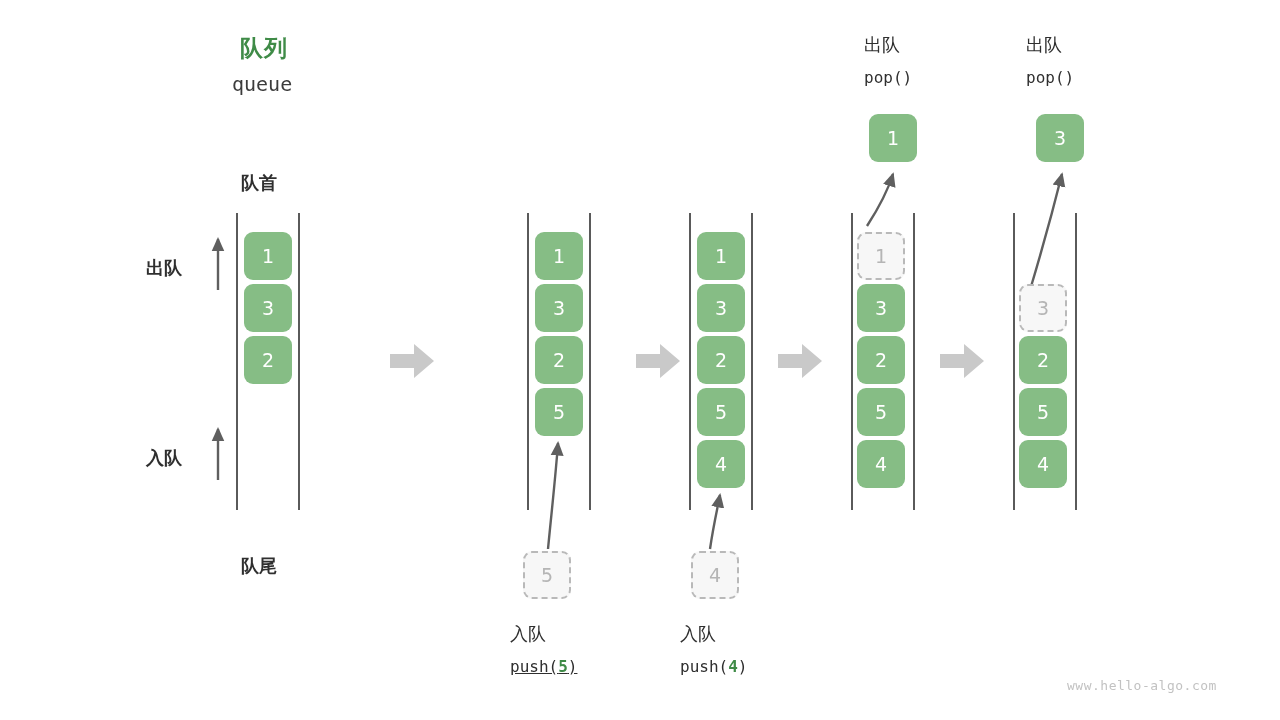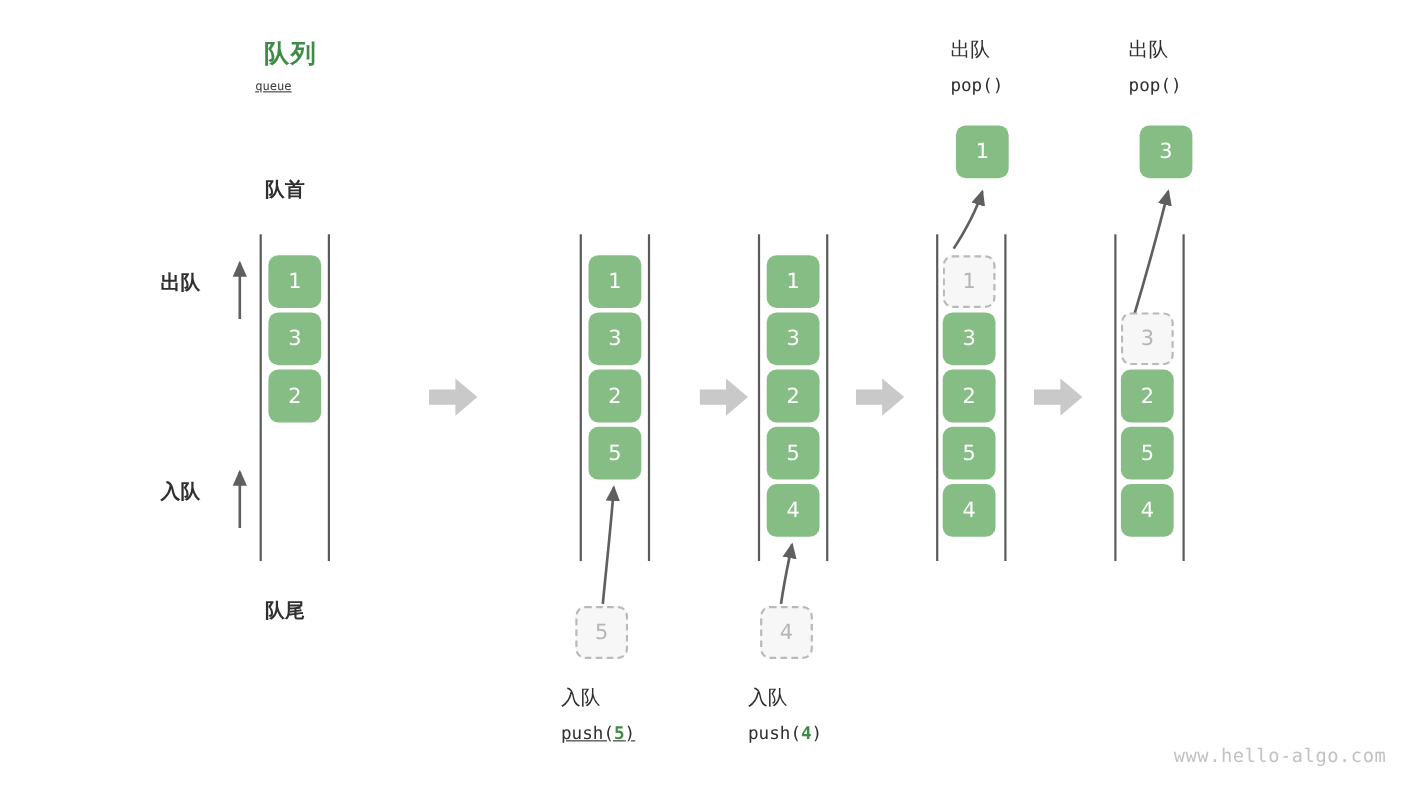--- a/index.html
+++ b/index.html
@@ -23,47 +23,47 @@
   
   .title-cn {
     font-size: 23px;
     font-weight: bold;
     color: #3f8b47;
     letter-spacing: 1px;
     white-space: nowrap;
   }
   .title-en {
     font-family: "DejaVu Sans Mono", "Liberation Mono", monospace;
-    font-size: 11px;
+    font-size: 20px;
     color: #3c3c3c;
     white-space: nowrap;
-    text-decoration: underline;
   }
   .label-bold {
     font-size: 18px;
     font-weight: bold;
     color: #2f2f2f;
     white-space: nowrap;
+    margin-top: 11px;
   }
   .op-cn {
     font-size: 18px;
     font-weight: normal;
     color: #2f2f2f;
     white-space: nowrap;
   }
   .op-code {
     font-family: "DejaVu Sans Mono", "Liberation Mono", monospace;
     font-size: 16px;
     color: #2f2f2f;
     white-space: nowrap;
   }
   .op-code .arg { color: #3f8b47; font-weight: bold; }
   .watermark {
     font-family: "DejaVu Sans Mono", "Liberation Mono", monospace;
-    font-size: 17px;
+    font-size: 13px;
     color: #c2c2c2;
     white-space: nowrap;
     letter-spacing: .5px;
   }
 
   
   .rail {
     width: 0;
     border-left: 2px solid #5a5a5a;
   }

